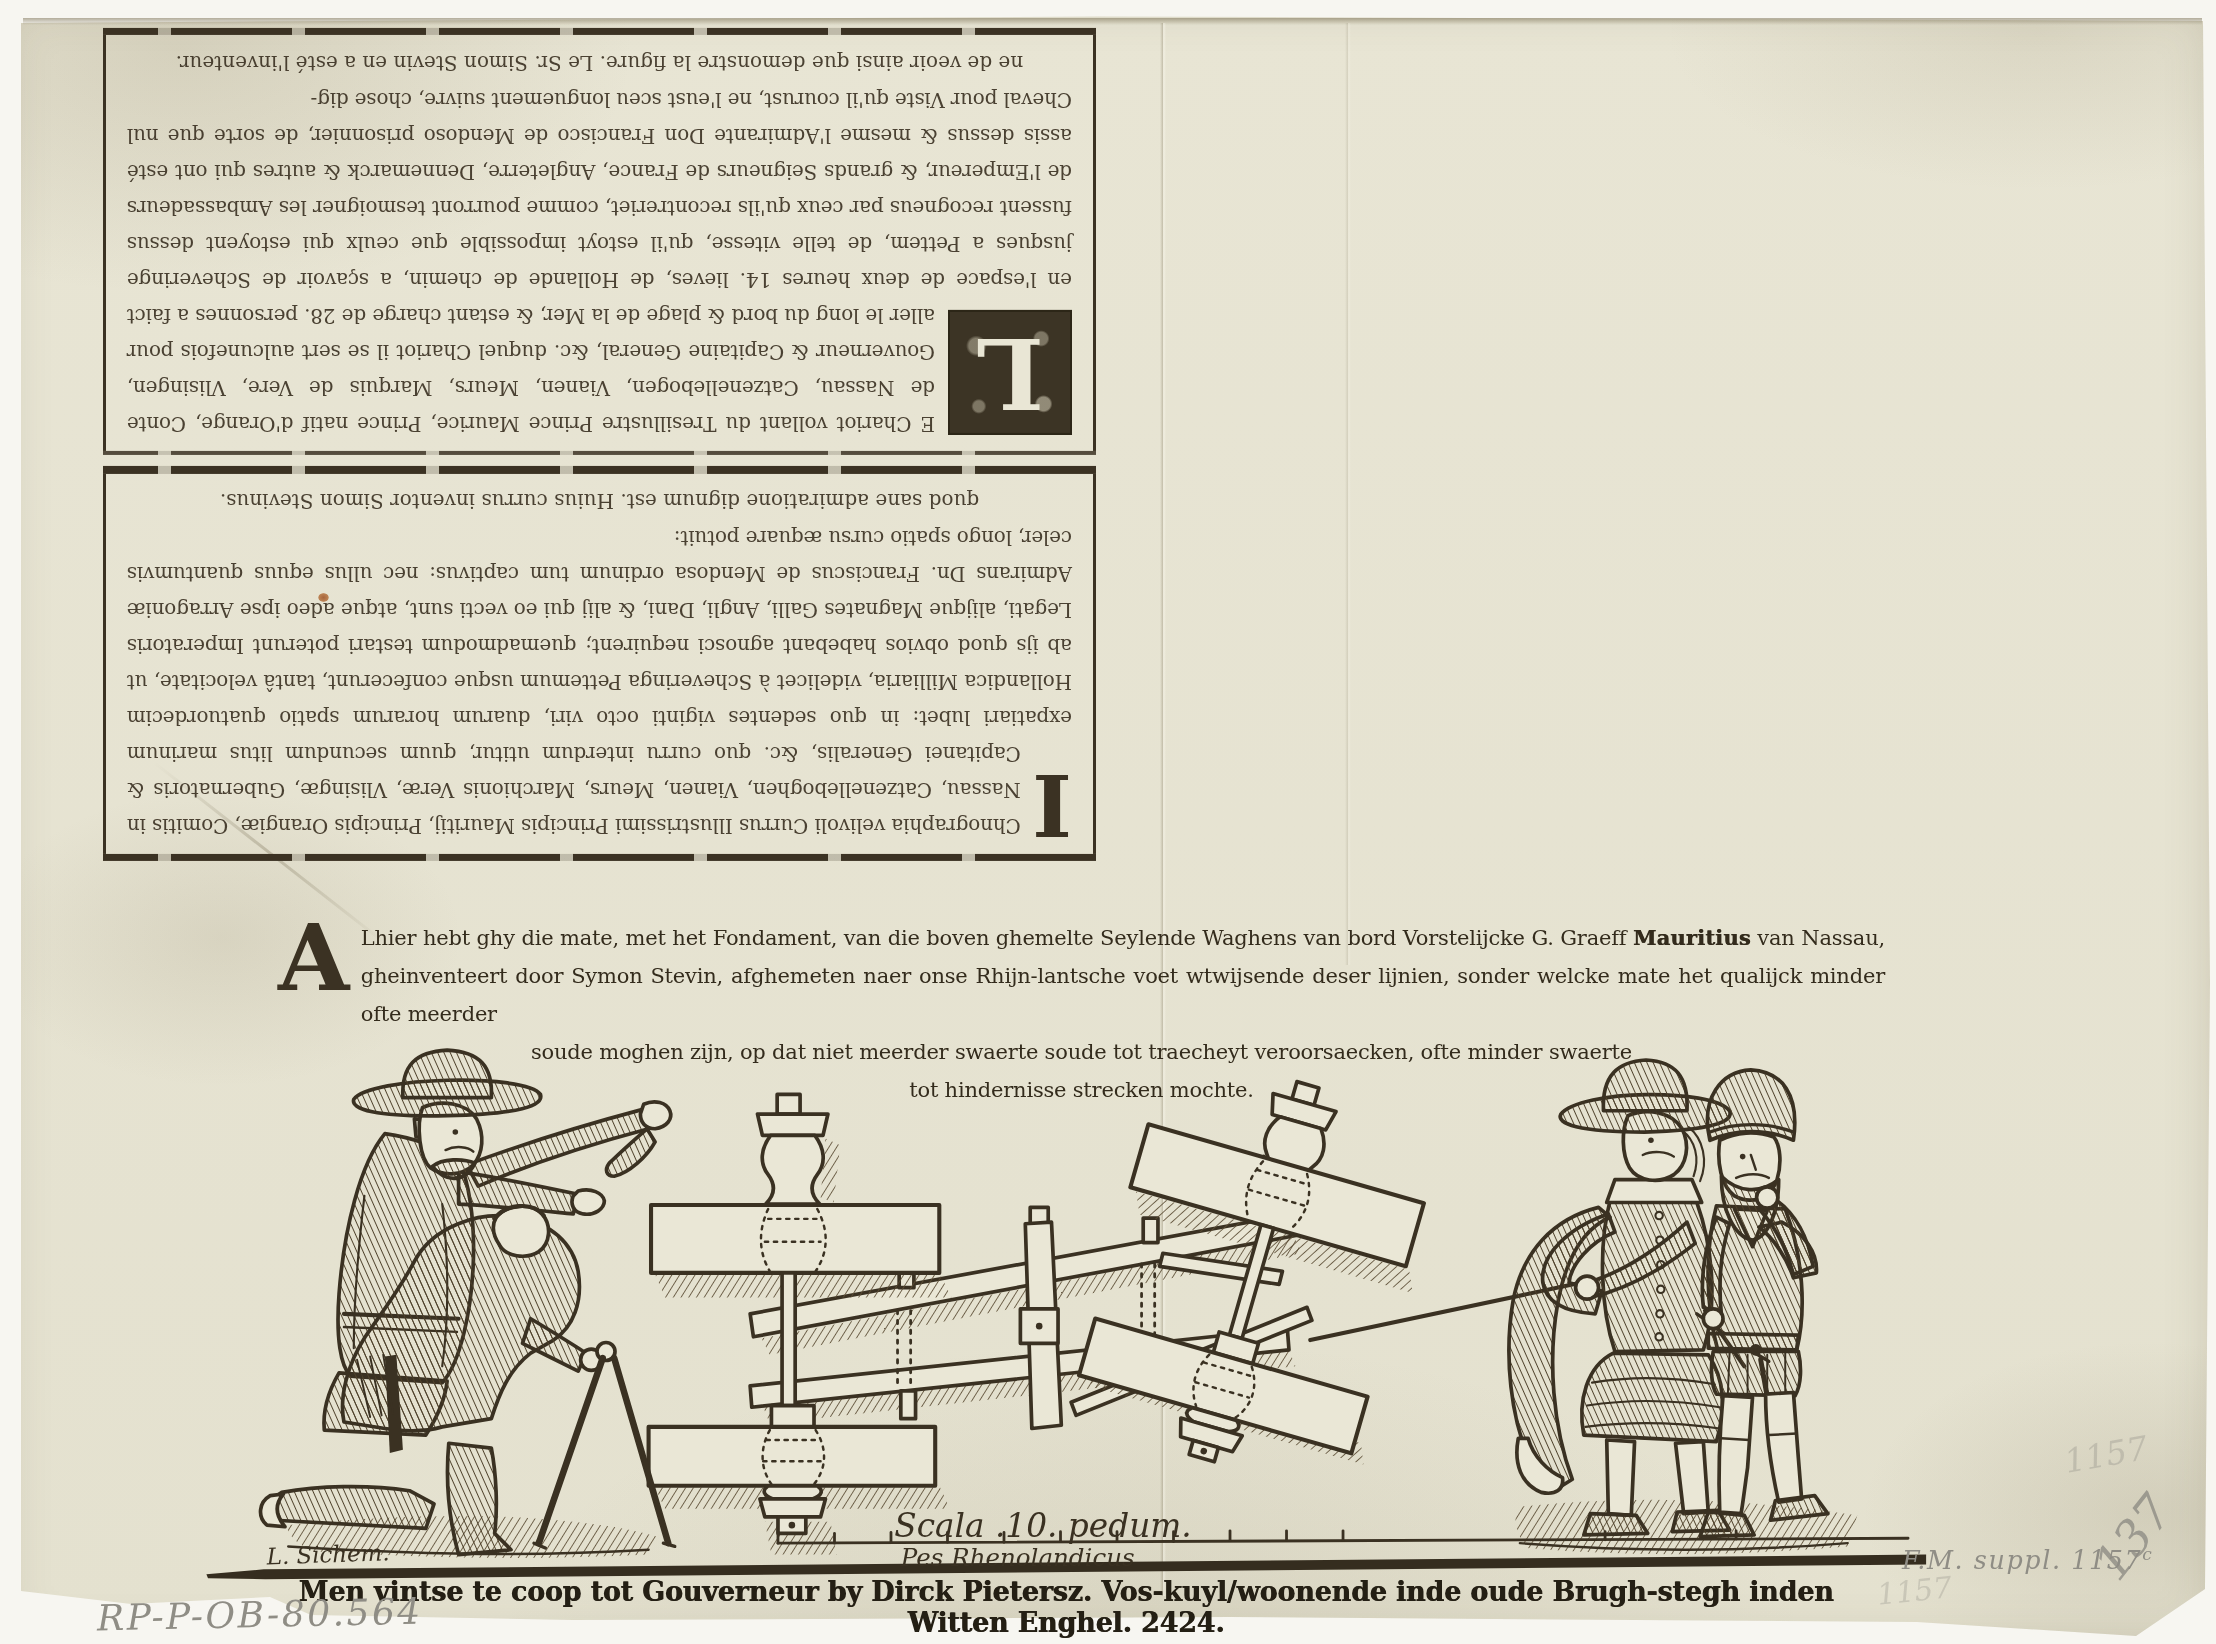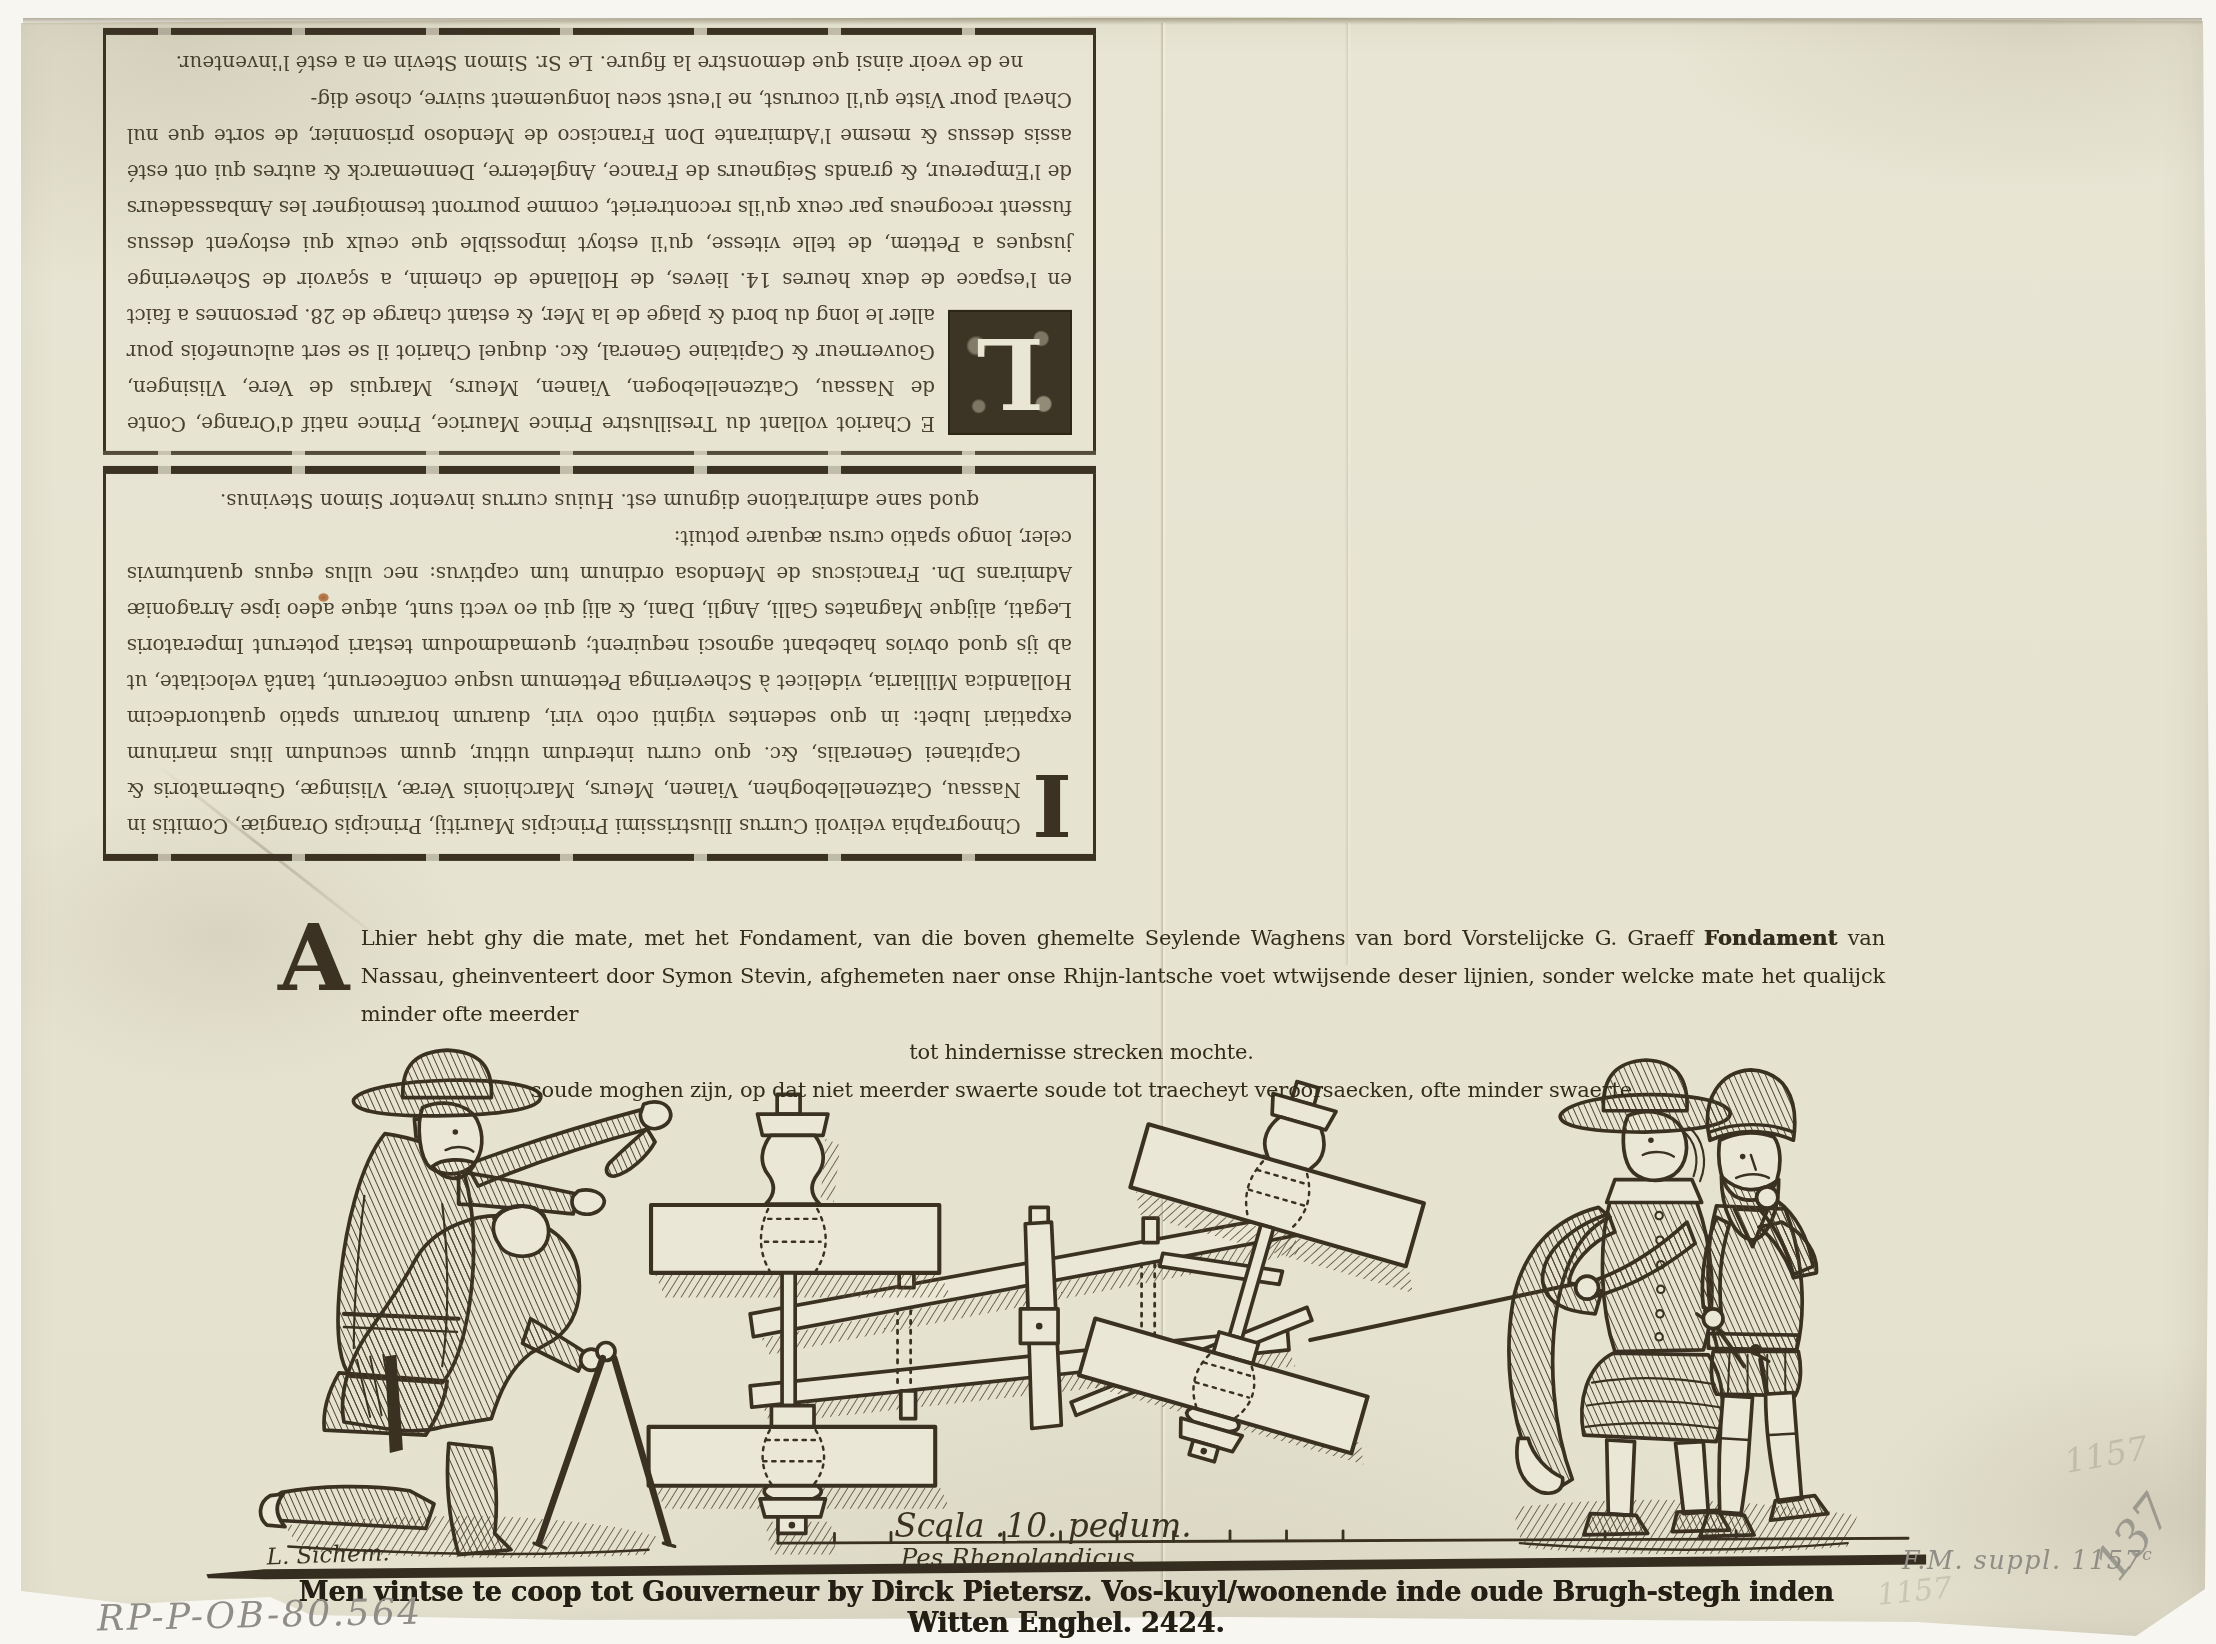--- a/index.html
+++ b/index.html
@@ -318,24 +318,24 @@
       <path d="M252,1922 L322,1916 L2352,1898 L2352,1910 L324,1928 L254,1927 Z" fill="#352d1f" stroke="none"></path>
     </g>
 
     <text x="1092" y="1876" font-size="40" font-style="italic" fill="#3a3122">Scala .10. pedum.</text>
     <text x="1100" y="1912" font-size="30" font-style="italic" fill="#3a3122">Pes Rhenolandicus</text>
     <text x="326" y="1910" font-size="28" font-style="italic" fill="#3a3122" transform="rotate(-2 326 1910)">L. Sichem.</text>
   </svg>
 
   <div class="dutch">
     <div class="d12">
-      <span class="dcap">A</span><span>Lhier hebt ghy die mate, met het Fondament, van die boven ghemelte Seylende Waghens van bord Vorstelijcke G. Graeff </span><span class="bl">Fondament</span><span> van Nassau, gheinventeert door Symon Stevin, afghemeten naer onse Rhijn-lantsche voet wtwijsende deser lijnien, sonder welcke mate het qualijck minder ofte meerder</span>
+      <span class="dcap">A</span><span>Lhier hebt ghy die mate, met het Fondament, van die boven ghemelte Seylende Waghens van bord Vorstelijcke G. Graeff </span><span class="bl">Mauritius</span><span> van Nassau, gheinventeert door Symon Stevin, afghemeten naer onse Rhijn-lantsche voet wtwijsende deser lijnien, sonder welcke mate het qualijck minder ofte meerder</span>
     </div>
+    <div class="dline">soude moghen zijn, op dat niet meerder swaerte soude tot traecheyt veroorsaecken, ofte minder swaerte</div>
     <div class="dline">tot hindernisse strecken mochte.</div>
-    <div class="dline">soude moghen zijn, op dat niet meerder swaerte soude tot traecheyt veroorsaecken, ofte minder swaerte</div>
   </div>
 
   <div class="imprint">
     <span>Men vintse te coop tot Gouverneur by Dirck Pietersz. Vos-kuyl/woonende inde oude Brugh-stegh inden Witten Enghel.</span>
     <span>2424.</span>
   </div>
 
   <div class="pencil inv">RP-P-OB-80.564</div>
   <div class="pencil num137">137</div>
   <div class="pencil faint1">1157</div>

